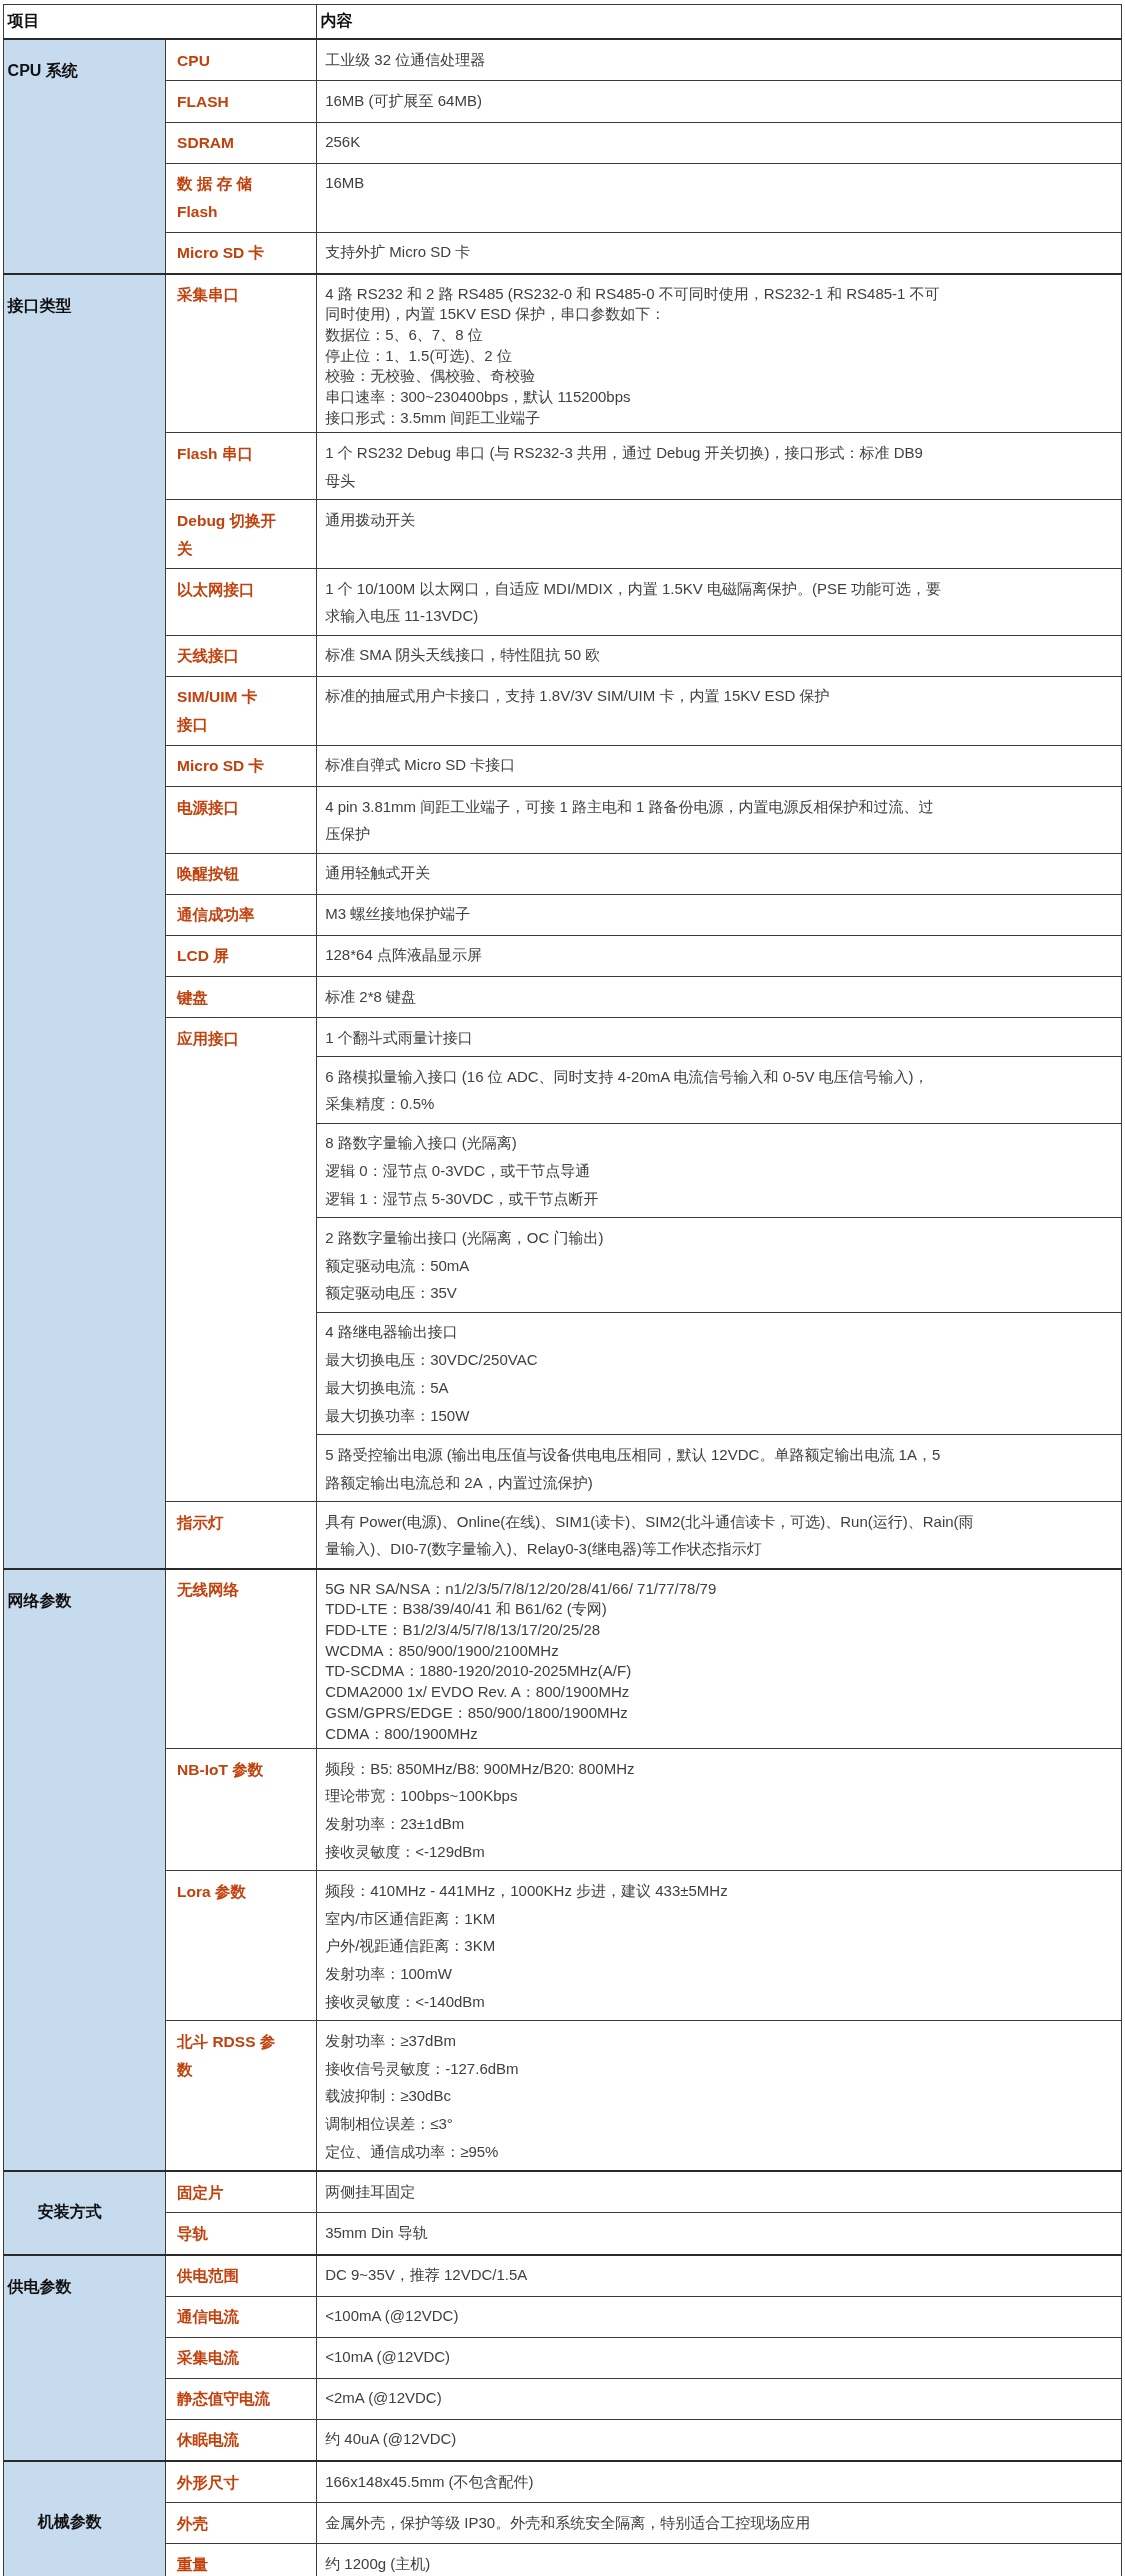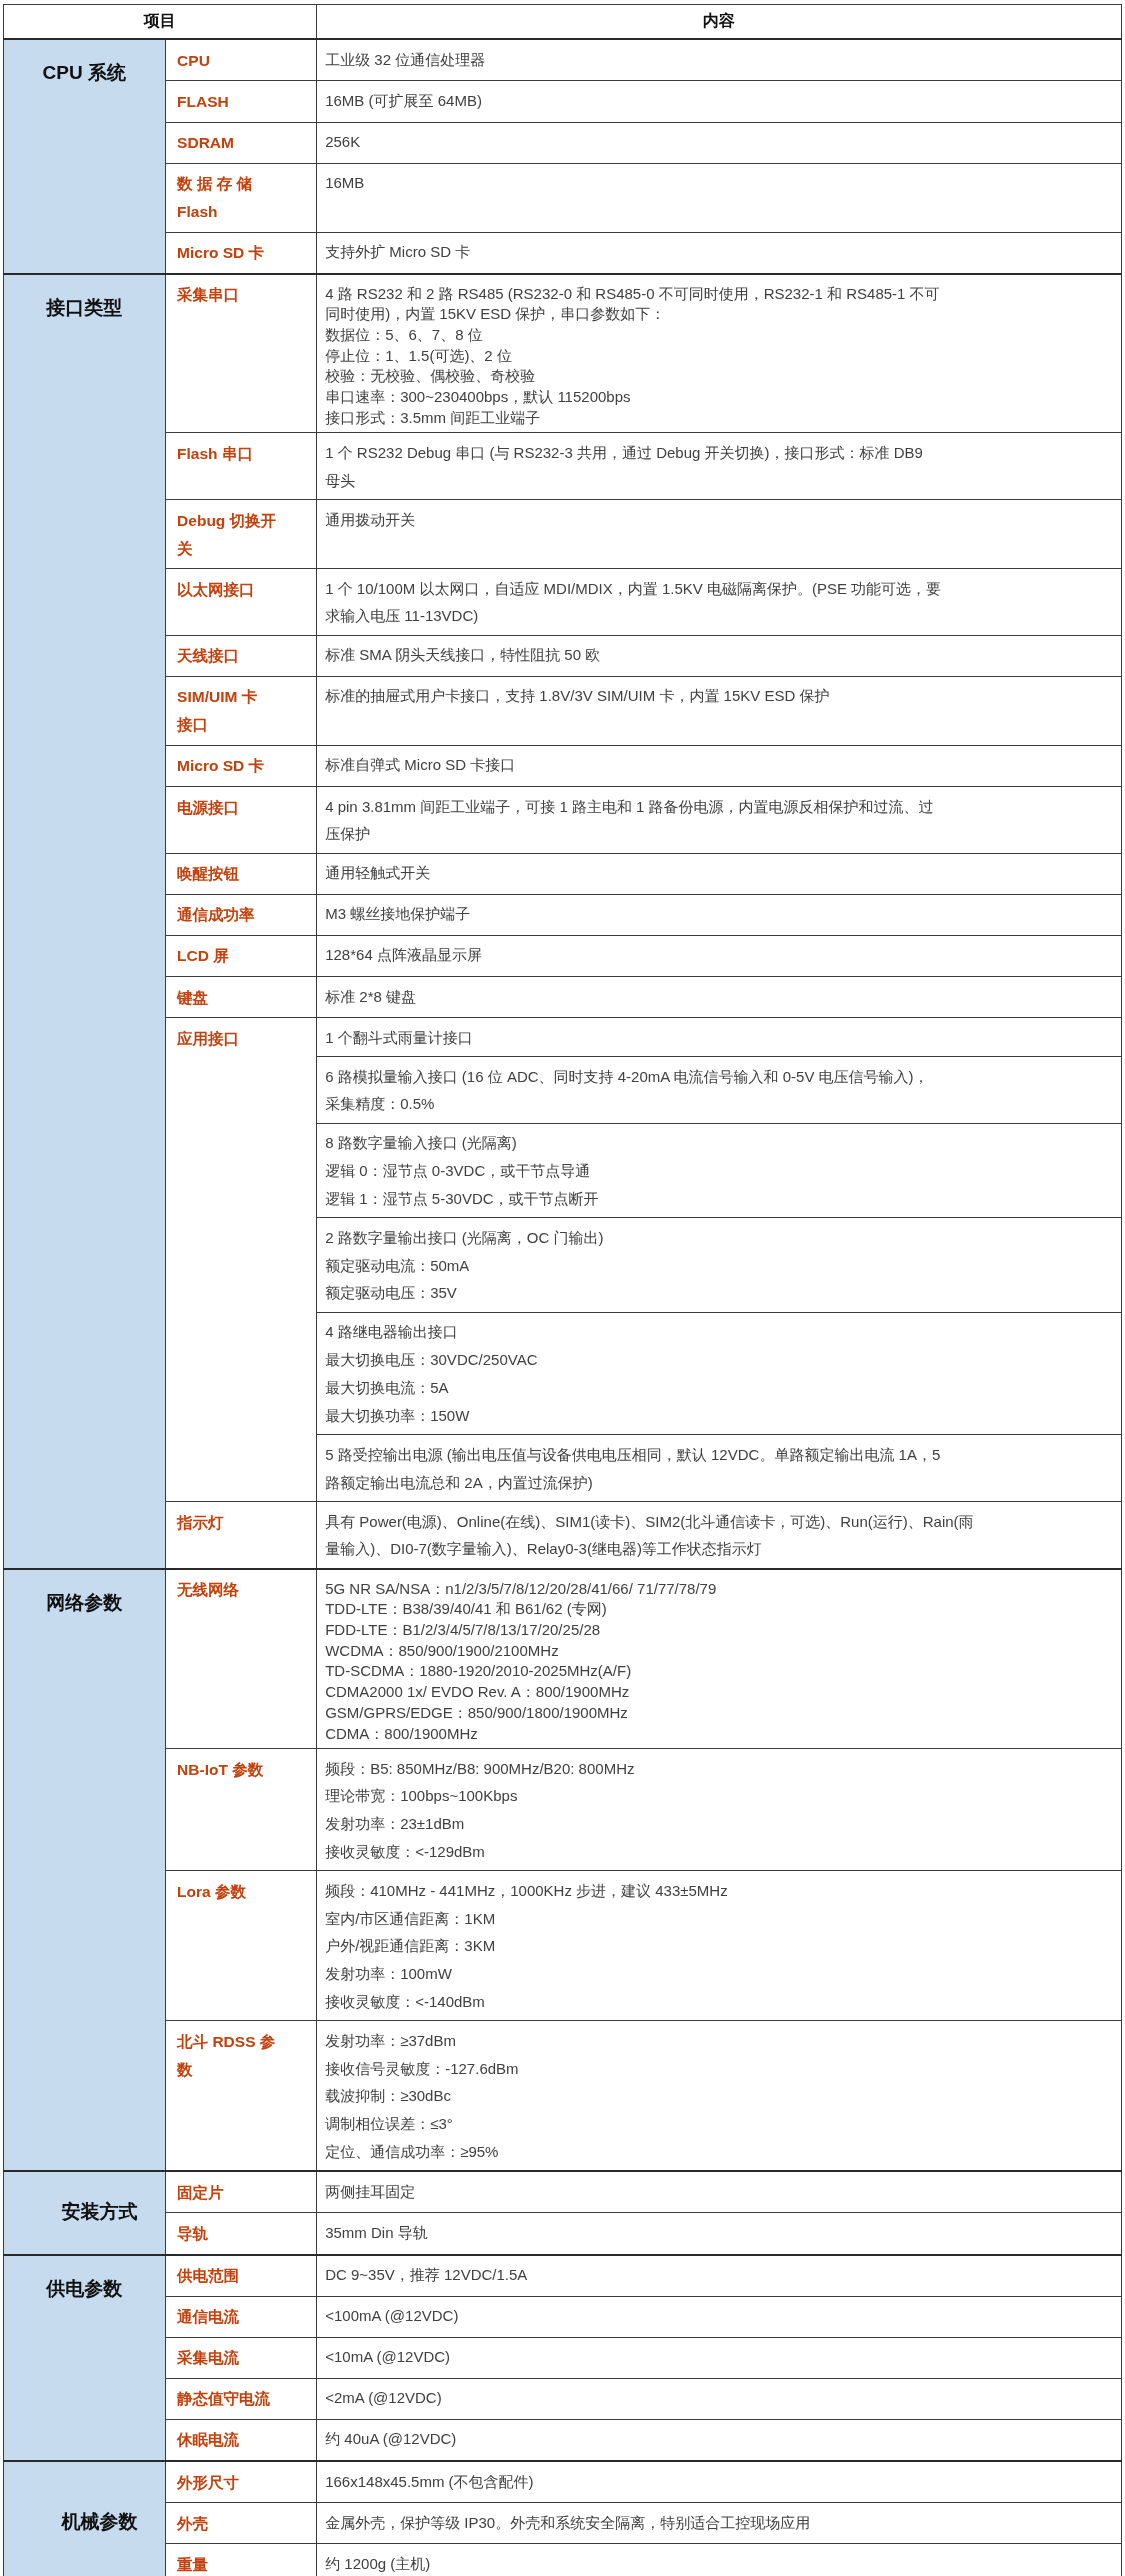--- a/index.html
+++ b/index.html
@@ -16,30 +16,29 @@
   }
   .spec th,.spec td{
     border:1.4px solid #3c3c3c;
     box-sizing:border-box;
   }
   .spec thead th{
     background:#ffffff;
     color:#111111;
     font-size:16px;
     font-weight:bold;
-    text-align:center;
+    text-align:left;
     padding:5.6px 3.8px;
     line-height:1.4;
   }
   td.cat{
     background:#C7DBEF;
     color:#111111;
-    font-size:19px;
+    font-size:16px;
     font-weight:bold;
-    text-align:center;
     vertical-align:top;
     padding:19px 3.8px 5.6px 3.8px;
     line-height:1.5;
   }
   td.cat.mid{
     vertical-align:middle;
     padding-top:3.8px;
     padding-left:34px;
   }
   td.item{

